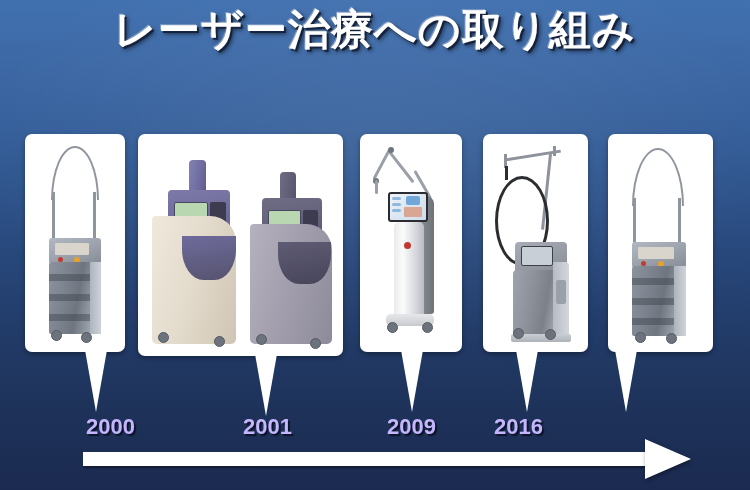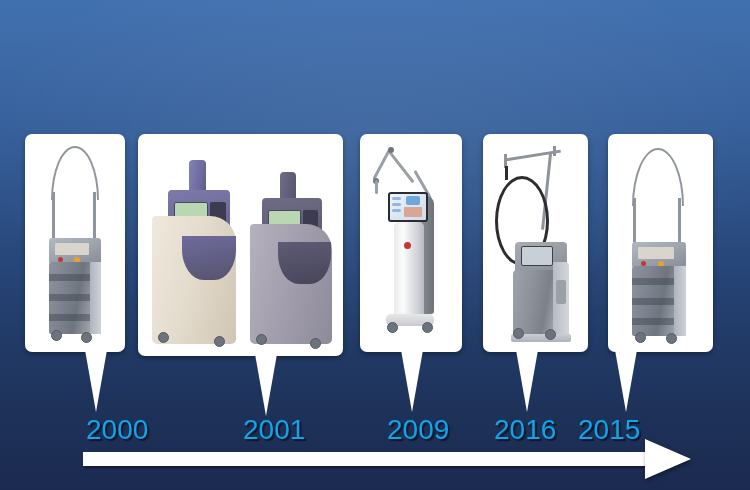--- a/index.html
+++ b/index.html
@@ -257,23 +257,23 @@
   .fiber-loop {
     position: absolute;
     border: 3px solid #2b2d31;
     border-radius: 50%;
     background: transparent;
   }
 
   
   .year {
     position: absolute;
-    font-size: 28px;
-    font-weight: normal;
-    color: #0ea5e9;
+    font-size: 22px;
+    font-weight: bold;
+    color: #c4b5fd;
     text-shadow: 2px 2px 1px rgba(10,16,34,0.85);
     white-space: nowrap;
   }
 
   
   .arrow-shaft {
     position: absolute;
     background: #ffffff;
     box-shadow: 1px 2px 2px rgba(0,0,0,0.4);
   }
@@ -286,20 +286,21 @@
     filter: drop-shadow(1px 2px 2px rgba(0,0,0,0.4));
   }
 </style>
 </head>
 <body>
 
 <div class="slide">
   <div class="slide-bg"></div>
   <div class="slide-vignette"></div>
 
+  <div class="title">レーザー治療への取り組み</div>
 
   <div class="card" style="left:25px; top:134px; width:100px; height:218px;">
     <div class="machine" style="position:absolute; left:0; top:0; right:0; bottom:0;">
       <div class="arm-loop" style="left:26px; top:12px; width:44px; height:52px;"></div>
       <div class="arm-stem" style="left:68px; top:58px; height:52px;"></div>
       <div class="arm-stem" style="left:27px; top:58px; height:48px;"></div>
 
       <div class="tower-head" style="left:24px; top:104px; width:52px; height:26px;">
         <div class="tower-panel" style="left:6px; top:5px; width:34px; height:12px;"></div>
         <div class="btn-red" style="left:9px; top:19px; width:5px; height:5px;"></div>
@@ -436,17 +437,16 @@
       <div class="caster" style="left:27px; top:198px;"></div>
       <div class="caster" style="left:58px; top:199px;"></div>
     </div>
     <div class="card-tail" style="left:7px; top:216px;"></div>
   </div>
 
   <div class="year" style="left:86px; top:414px;">2000</div>
   <div class="year" style="left:243px; top:414px;">2001</div>
   <div class="year" style="left:387px; top:414px;">2009</div>
   <div class="year" style="left:494px; top:414px;">2016</div>
-  <div class="year" style="left:578px; top:414px;">2015</div>
 
   <div class="arrow-shaft" style="left:83px; top:452px; width:565px; height:14px;"></div>
   <div class="arrow-head" style="left:645px; top:439px;"></div>
 </div>
 
 </body></html>

